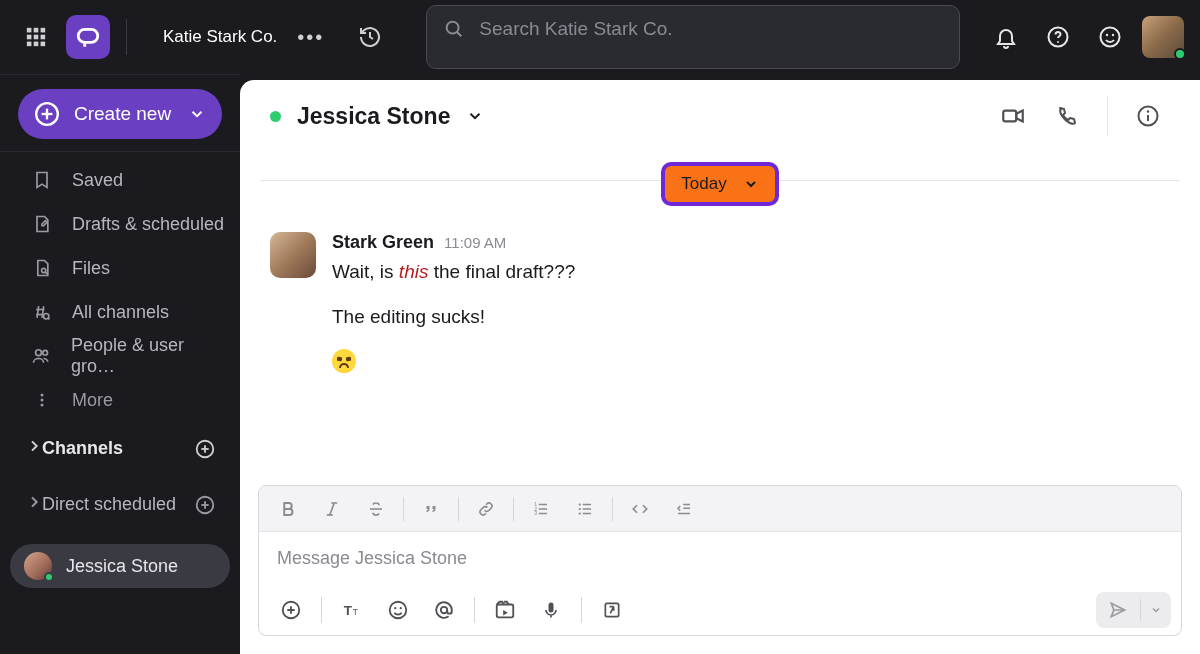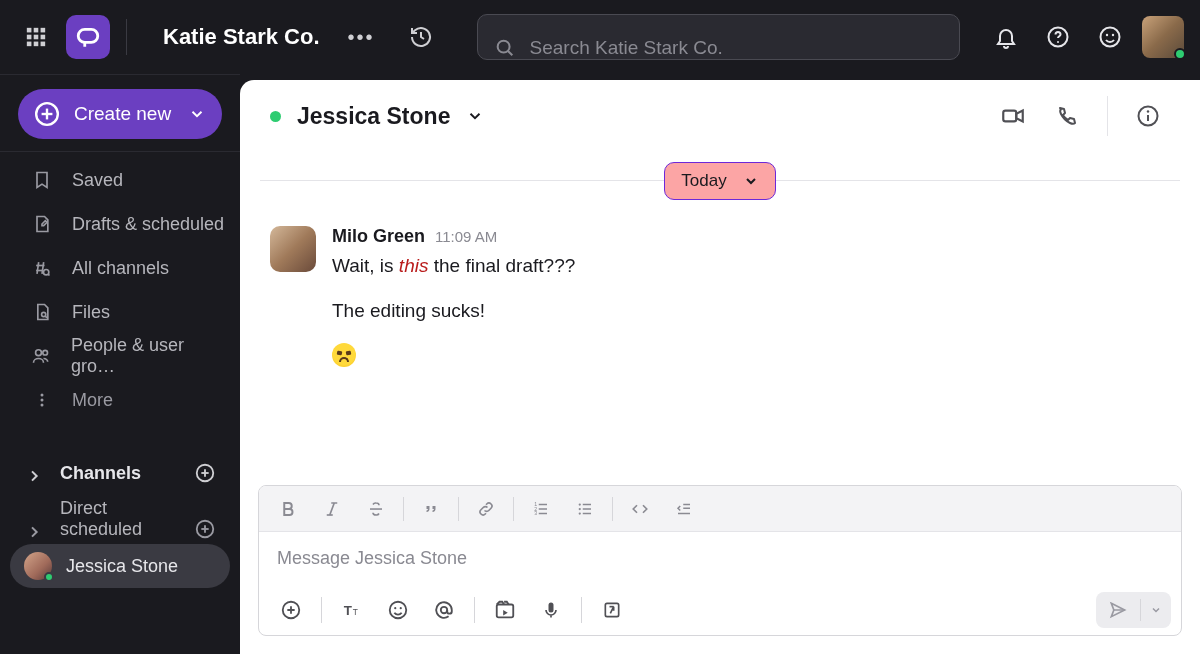--- a/index.html
+++ b/index.html
@@ -4,59 +4,59 @@
 <style>
   * { box-sizing: border-box; margin: 0; padding: 0; }
   html, body { width: 1200px; height: 654px; overflow: hidden; font-family: -apple-system, BlinkMacSystemFont, "Segoe UI", Helvetica, Arial, sans-serif; }
   body { background: #1a1a1f; display: flex; flex-direction: column; }
 
   
   .topbar { height: 74px; display: flex; align-items: center; padding: 0 16px; gap: 10px; color: #fff; }
   .icon-btn { width: 40px; height: 40px; display: flex; align-items: center; justify-content: center; border-radius: 8px; cursor: pointer; }
   .app-badge { width: 44px; height: 44px; background: #6b3fc1; border-radius: 10px; display: flex; align-items: center; justify-content: center; }
   .vdiv { width: 1px; height: 36px; background: #3a3a42; margin: 0 6px; }
-  .org-name { font-size: 22px; font-weight: 700; color: #fff; margin-left: 20px; margin-right: 12px; }
+  .org-name { font-size: 17px; font-weight: 400; color: #fff; margin-left: 20px; margin-right: 4px; }
   .dots { letter-spacing: 2px; font-size: 20px; color: #cfcfd3; padding: 0 6px; cursor: pointer; }
   .search-wrap { flex: 1; margin-left: 26px; margin-right: 16px; }
-  .search { height: 46px; background: #2a2a31; border: 1px solid #4a4a52; border-radius: 10px; display: flex; align-items: flex-end; padding: 0 16px; gap: 14px; }
+  .search { height: 64px; background: #2a2a31; border: 1px solid #4a4a52; border-radius: 10px; display: flex; align-items: flex-start; padding: 12px 16px; gap: 14px; }
   .search input { flex: 1; background: transparent; border: none; outline: none; color: #cfcfd3; font-size: 19px; }
   .search input::placeholder { color: #8a8a92; }
   .top-right { display: flex; align-items: center; gap: 12px; }
   .avatar { width: 42px; height: 42px; border-radius: 8px; background: linear-gradient(135deg,#c9a27a 0%,#8a6a4a 50%,#5a4a3a 100%); position: relative; }
   .presence-dot { position: absolute; width: 12px; height: 12px; border-radius: 50%; background: #2ecc71; border: 2px solid #1a1a1f; right: -2px; bottom: -2px; }
 
   
   .main { flex: 1; display: flex; min-height: 0; }
 
   
   .sidebar { width: 240px; background: #1a1a1f; color: #c6c6cc; display: flex; flex-direction: column; padding-top: 14px; border-top: 1px solid #2a2a31; }
   .create-btn { margin: 0 18px 12px 18px; height: 50px; background: #6b3fc1; border-radius: 26px; display: flex; align-items: center; padding: 0 16px; color: #fff; gap: 14px; cursor: pointer; }
   .create-btn .lbl { flex: 1; font-size: 19px; font-weight: 500; }
   .nav-list { padding: 6px 0; border-top: 1px solid #2a2a31; }
   .nav-item { height: 44px; display: flex; align-items: center; padding: 0 14px 0 30px; gap: 18px; font-size: 18px; color: #b6b6bc; cursor: pointer; }
   .nav-item .ico { width: 24px; display:flex; align-items:center; justify-content:center; }
   .nav-item.more { color: #9a9aa2; }
-  .section-hdr { height: 46px; display: flex; align-items: flex-end; padding: 0 24px 0 26px; gap: 18px; color: #e6e6ea; font-weight: 600; font-size: 18px; cursor: pointer; margin-top: 10px; }
+  .section-hdr { height: 46px; display: flex; align-items: flex-start; padding: 0 24px 0 26px; gap: 0; color: #e6e6ea; font-weight: 600; font-size: 18px; cursor: pointer; margin-top: 10px; }
   .section-hdr .lbl { flex: 1; }
   .dm-item { height: 44px; display: flex; align-items: center; margin: 4px 10px; padding: 0 10px 0 14px; gap: 14px; border-radius: 22px; font-size: 18px; color: #e6e6ea; cursor: pointer; }
   .dm-item.active { background: #3a3a42; }
   .dm-avatar-wrap { position: relative; width: 28px; height: 28px; }
   .dm-avatar { width: 28px; height: 28px; border-radius: 50%; background: linear-gradient(135deg,#d4a58a 0%,#a06a5a 60%,#5a3a3a 100%); }
   .dm-dot { position:absolute; width:10px; height:10px; border-radius:50%; background:#2ecc71; border:2px solid #3a3a42; right:-2px; bottom:-2px; }
 
   
   .conv { flex: 1; background: #fff; border-radius: 14px 0 0 0; margin-top: 6px; display: flex; flex-direction: column; color: #1a1a1f; min-width:0; }
   .conv-hdr { height: 72px; display: flex; align-items: center; padding: 0 30px; gap: 10px; }
   .conv-title { font-size: 23px; font-weight: 700; margin-left: 6px; }
   .conv-hdr .spacer { flex: 1; }
   .conv-icon { width: 44px; height: 44px; display: flex; align-items: center; justify-content: center; cursor: pointer; color: #505055; }
   .conv-vdiv { width:1px; height:40px; background:#e4e4e8; margin:0 8px; }
   .date-sep { display:flex; justify-content:center; position: relative; padding: 10px 0 4px 0;}
   .date-sep::before { content:""; position:absolute; left:20px; right:20px; top:28px; height:1px; background:#e4e4e8; z-index:0;}
-  .date-pill { position:relative; z-index:1; background:#fca5a5; border:1px solid #6d28d9; border-radius: 10px; padding: 8px 16px; display:flex; align-items:center; gap:16px; font-size:17px; font-weight:500; cursor:pointer;}
+  .date-pill { position:relative; z-index:1; background:#f97316; border:4px solid #6d28d9; border-radius: 10px; padding: 8px 16px; display:flex; align-items:center; gap:16px; font-size:17px; font-weight:500; cursor:pointer;}
   .messages { flex:1; padding: 22px 30px 4px 30px; overflow:hidden;}
   .msg { display:flex; gap:16px; }
   .msg-avatar { width:46px; height:46px; border-radius:10px; background: linear-gradient(135deg,#d4b89a 0%,#a07a5a 50%,#6a4a3a 100%); flex-shrink:0;}
   .msg-body { flex:1; }
   .msg-head { display:flex; align-items:baseline; gap:10px; margin-bottom:4px;}
   .msg-author { font-weight:700; font-size:18px; }
   .msg-time { font-size:15px; color:#8a8a92; }
   .msg-text { font-size:19px; line-height:1.55; color:#1a1a1f; }
   .msg-text a { color:#b91c1c; text-decoration:none;font-style:italic; }
   .msg-text p { margin-bottom: 16px; }
@@ -188,39 +188,39 @@
             <svg width="20" height="20" viewBox="0 0 24 24" fill="none" stroke="#9a9aa2" stroke-width="2">
               <path d="M6 3h9l4 4v14H6z"></path>
               <path d="M14 14l4-4-2-2-4 4v2h2z"></path>
             </svg>
           </span>
         <span>Drafts &amp; scheduled</span>
       </div>
       <div class="nav-item">
         <span class="ico">
             <svg width="20" height="20" viewBox="0 0 24 24" fill="none" stroke="#9a9aa2" stroke-width="2">
+              <path d="M7 3h8l4 4v14H7z"></path>
+              <circle cx="14" cy="15" r="2.5"></circle>
+              <line x1="18" y1="19" x2="16" y2="17"></line>
+            </svg>
+          </span>
+        <span>Files</span>
+      </div>
+      <div class="nav-item">
+        <span class="ico">
+            <svg width="20" height="20" viewBox="0 0 24 24" fill="none" stroke="#9a9aa2" stroke-width="2">
               <line x1="5" y1="9" x2="15" y2="9"></line>
               <line x1="5" y1="15" x2="12" y2="15"></line>
               <line x1="8" y1="5" x2="6" y2="19"></line>
               <line x1="14" y1="5" x2="12" y2="19"></line>
               <circle cx="17" cy="17" r="3.2"></circle>
               <line x1="21" y1="21" x2="19.3" y2="19.3"></line>
             </svg>
           </span>
         <span>All channels</span>
-      </div>
-      <div class="nav-item">
-        <span class="ico">
-            <svg width="20" height="20" viewBox="0 0 24 24" fill="none" stroke="#9a9aa2" stroke-width="2">
-              <path d="M7 3h8l4 4v14H7z"></path>
-              <circle cx="14" cy="15" r="2.5"></circle>
-              <line x1="18" y1="19" x2="16" y2="17"></line>
-            </svg>
-          </span>
-        <span>Files</span>
       </div>
       <div class="nav-item">
         <span class="ico">
             <svg width="20" height="20" viewBox="0 0 24 24" fill="none" stroke="#9a9aa2" stroke-width="2">
               <circle cx="9" cy="8" r="3.5"></circle>
               <path d="M3 20c0-3 3-5 6-5s6 2 6 5"></path>
               <circle cx="17" cy="8" r="2.8"></circle>
               <path d="M15 15c3 0 5 2 5 4"></path>
             </svg>
           </span>
@@ -319,21 +319,21 @@
             </svg>
           </span>
       </div>
     </div>
 
     <div class="messages">
       <div class="msg">
         <div class="msg-avatar"></div>
         <div class="msg-body">
           <div class="msg-head">
-            <span class="msg-author">Milo Green</span>
+            <span class="msg-author">Stark Green</span>
             <span class="msg-time">11:09 AM</span>
           </div>
           <div class="msg-text">
             <p><span>Wait, is </span><a href="#">this</a><span> the final draft???</span></p>
             <p>The editing sucks!</p>
             <p><span class="emoji-face"><span class="emoji-mouth"></span></span></p>
           </div>
         </div>
       </div>
     </div>

